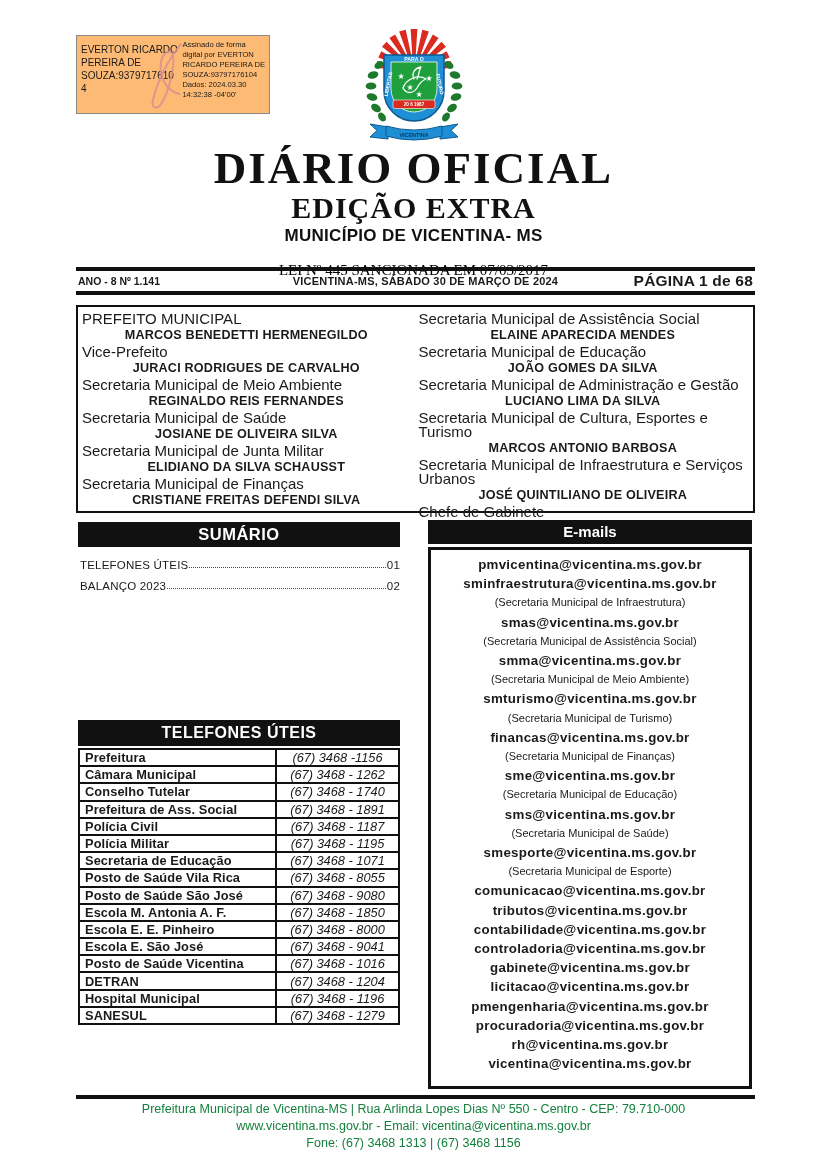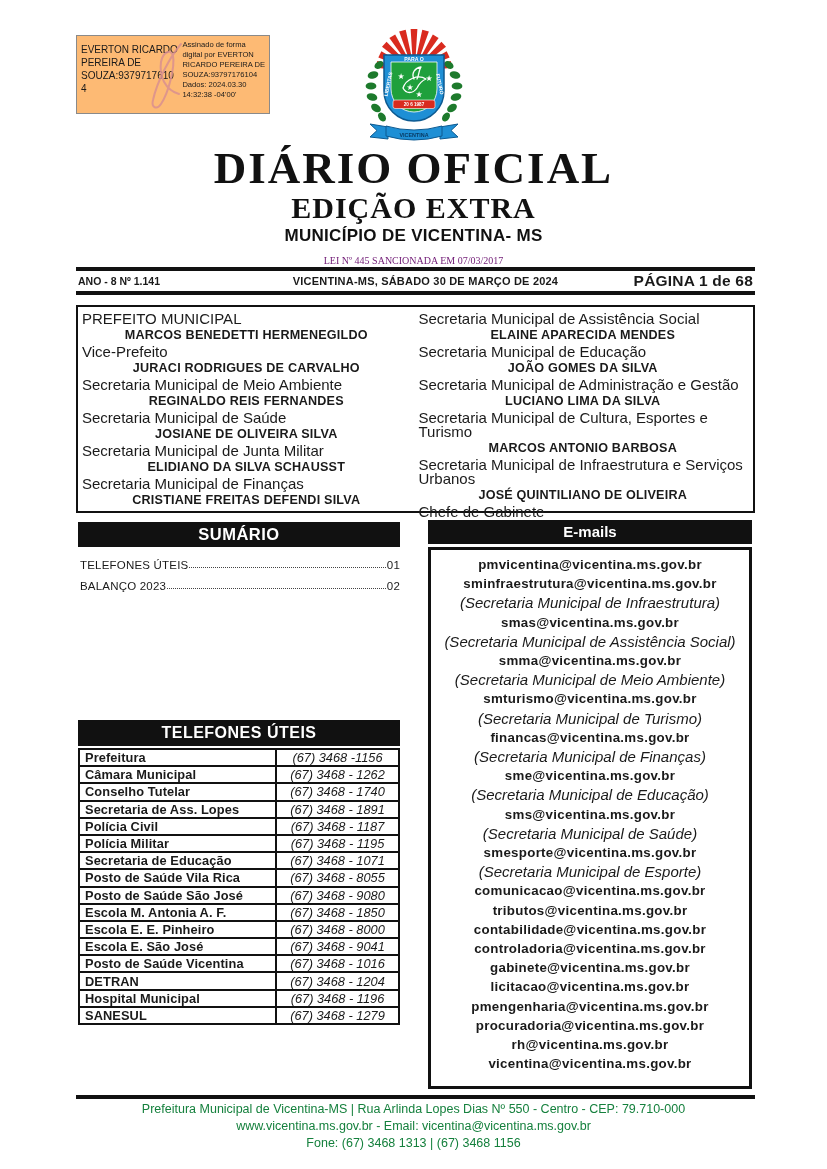--- a/index.html
+++ b/index.html
@@ -27,21 +27,21 @@
   .masthead { position:absolute; top:146px; left:0; width:100%; text-align:center; }
   .mh-title {
     font-family:"Liberation Serif", serif; font-weight:bold; font-size:45px;
     letter-spacing:2px; line-height:1.0; color:#111;
   }
   .mh-edition {
     font-family:"Liberation Serif", serif; font-weight:bold; font-size:30px;
     letter-spacing:1px; line-height:1.1; color:#111;
   }
   .mh-muni { font-size:17px; font-weight:bold; letter-spacing:0.3px; margin-top:2px; color:#111; }
-  .mh-law { font-family:"Liberation Serif", serif; font-size:10px; margin-top:9px; color:#701a75; }
+  .mh-law { font-family:"Liberation Serif", serif; font-size:15px; margin-top:16px; color:#000000; }
   
   .infobar {
     position:absolute; top:267px; left:76px; width:679px; height:28px;
     border-top:4px solid #111; border-bottom:4px solid #111;
     display:flex; align-items:center;
   }
   .ib-edition { width:170px; font-size:10.5px; font-weight:bold; padding-left:2px; }
   .ib-date { flex:1; text-align:center; font-size:11px; font-weight:bold; letter-spacing:0.2px; }
   .ib-page { width:150px; text-align:right; font-size:15.5px; font-weight:bold; padding-right:2px; letter-spacing:0.2px; }
   
@@ -63,21 +63,21 @@
   .toc { position:absolute; top:550px; left:80px; width:320px; }
   .toc-row { display:flex; align-items:flex-end; height:21px; font-size:11.5px; letter-spacing:0.2px; }
   .toc-dots { flex:1; border-bottom:1.6px dotted #444; margin:0 1px 3px 1px; }
   .toc-page { padding-bottom:0px;margin-top:37px; }
   
   .emails-box {
     position:absolute; top:547px; left:428px; width:324px; height:542px;
     border:3px solid #111; text-align:center; padding-top:5px;
   }
   .email-address { font-size:13.3px; font-weight:bold; line-height:19.2px; letter-spacing:0.3px; }
-  .email-dept { font-size:15px; line-height:19.2px;font-style:italic; }
+  .email-dept { font-size:11px; line-height:19.2px; }
   
   .phones-table {
     position:absolute; top:748px; left:78px; width:322px;
     border-collapse:collapse;
   }
   .phones-table td { border:2px solid #111; height:17.2px; font-size:12.8px; vertical-align:middle; }
   .phone-name { font-weight:bold; padding-left:5px; width:197px; letter-spacing:0.1px; }
   .phone-number { font-style:italic; text-align:center; }
   
   .footer-rule { position:absolute; top:1095px; left:76px; width:679px; border-top:4px solid #111; }
@@ -247,21 +247,21 @@
         </tr>
         <tr>
           <td class="phone-name">Câmara Municipal</td>
           <td class="phone-number">(67) 3468 - 1262</td>
         </tr>
         <tr>
           <td class="phone-name">Conselho Tutelar</td>
           <td class="phone-number">(67) 3468 - 1740</td>
         </tr>
         <tr>
-          <td class="phone-name">Secretaria de Ass. Lopes</td>
+          <td class="phone-name">Prefeitura de Ass. Social</td>
           <td class="phone-number">(67) 3468 - 1891</td>
         </tr>
         <tr>
           <td class="phone-name">Polícia Civil</td>
           <td class="phone-number">(67) 3468 - 1187</td>
         </tr>
         <tr>
           <td class="phone-name">Polícia Militar</td>
           <td class="phone-number">(67) 3468 - 1195</td>
         </tr>

